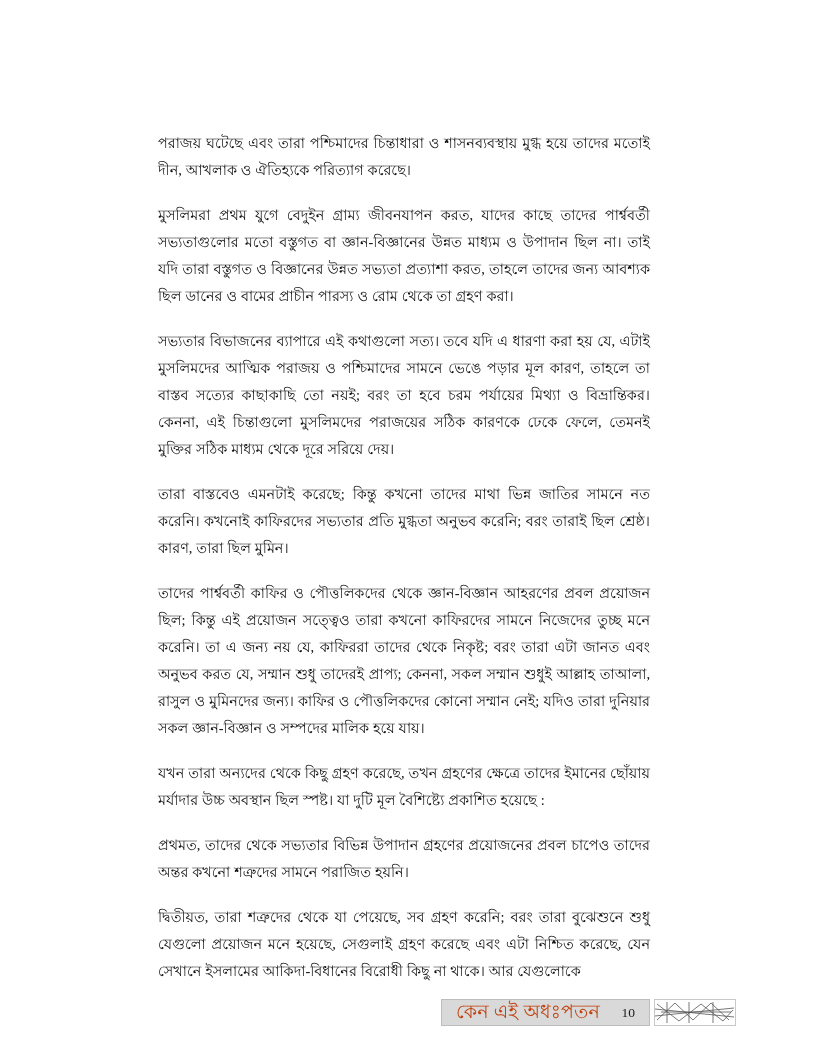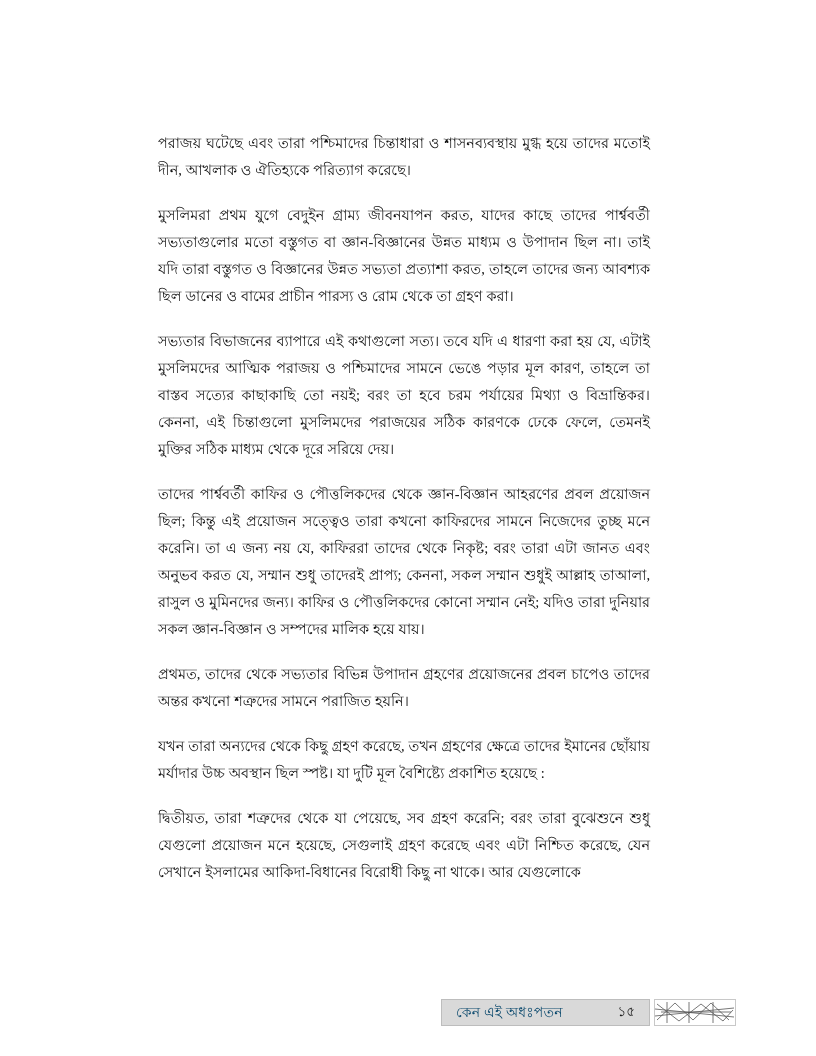--- a/index.html
+++ b/index.html
@@ -57,22 +57,22 @@
     height: 27px;
     background: #d9d9d9;
     border: 1px solid #bdbdbd;
     box-sizing: border-box;
     display: flex;
     align-items: center;
     justify-content: space-between;
     padding: 0 14px;
   }
   .footer-title {
-    font-size: 14px;
-    color: #0c4a6e;
+    font-size: 19px;
+    color: #c2410c;
     letter-spacing: 0.2px;
   }
   .footer-page {
     font-size: 13.5px;
     color: #1a1a1a;
   }
   .footer-orn {
     position: absolute;
     left: 213px;
     top: 0;
@@ -86,30 +86,31 @@
 </style>
 </head>
 <body>
 
 <div class="page">
 
   <div class="content">
     <p class="para">পরাজয় ঘটেছে এবং তারা পশ্চিমাদের চিন্তাধারা ও শাসনব্যবস্থায় মুগ্ধ হয়ে তাদের মতোই দীন, আখলাক ও ঐতিহ্যকে পরিত্যাগ করেছে।</p>
     <p class="para">মুসলিমরা প্রথম যুগে বেদুইন গ্রাম্য জীবনযাপন করত, যাদের কাছে তাদের পার্শ্ববর্তী সভ্যতাগুলোর মতো বস্তুগত বা জ্ঞান-বিজ্ঞানের উন্নত মাধ্যম ও উপাদান ছিল না। তাই যদি তারা বস্তুগত ও বিজ্ঞানের উন্নত সভ্যতা প্রত্যাশা করত, তাহলে তাদের জন্য আবশ্যক ছিল ডানের ও বামের প্রাচীন পারস্য ও রোম থেকে তা গ্রহণ করা।</p>
     <p class="para">সভ্যতার বিভাজনের ব্যাপারে এই কথাগুলো সত্য। তবে যদি এ ধারণা করা হয় যে, এটাই মুসলিমদের আত্মিক পরাজয় ও পশ্চিমাদের সামনে ভেঙে পড়ার মূল কারণ, তাহলে তা বাস্তব সত্যের কাছাকাছি তো নয়ই; বরং তা হবে চরম পর্যায়ের মিথ্যা ও বিভ্রান্তিকর। কেননা, এই চিন্তাগুলো মুসলিমদের পরাজয়ের সঠিক কারণকে ঢেকে ফেলে, তেমনই মুক্তির সঠিক মাধ্যম থেকে দূরে সরিয়ে দেয়।</p>
+    <p class="para">তারা বাস্তবেও এমনটাই করেছে; কিন্তু কখনো তাদের মাথা ভিন্ন জাতির সামনে নত করেনি। কখনোই কাফিরদের সভ্যতার প্রতি মুগ্ধতা অনুভব করেনি; বরং তারাই ছিল শ্রেষ্ঠ। কারণ, তারা ছিল মুমিন।</p>
     <p class="para">তাদের পার্শ্ববর্তী কাফির ও পৌত্তলিকদের থেকে জ্ঞান-বিজ্ঞান আহরণের প্রবল প্রয়োজন ছিল; কিন্তু এই প্রয়োজন সত্ত্বেও তারা কখনো কাফিরদের সামনে নিজেদের তুচ্ছ মনে করেনি। তা এ জন্য নয় যে, কাফিররা তাদের থেকে নিকৃষ্ট; বরং তারা এটা জানত এবং অনুভব করত যে, সম্মান শুধু তাদেরই প্রাপ্য; কেননা, সকল সম্মান শুধুই আল্লাহ তাআলা, রাসুল ও মুমিনদের জন্য। কাফির ও পৌত্তলিকদের কোনো সম্মান নেই; যদিও তারা দুনিয়ার সকল জ্ঞান-বিজ্ঞান ও সম্পদের মালিক হয়ে যায়।</p>
+    <p class="para">যখন তারা অন্যদের থেকে কিছু গ্রহণ করেছে, তখন গ্রহণের ক্ষেত্রে তাদের ইমানের ছোঁয়ায় মর্যাদার উচ্চ অবস্থান ছিল স্পষ্ট। যা দুটি মূল বৈশিষ্ট্যে প্রকাশিত হয়েছে :</p>
     <p class="para">প্রথমত, তাদের থেকে সভ্যতার বিভিন্ন উপাদান গ্রহণের প্রয়োজনের প্রবল চাপেও তাদের অন্তর কখনো শত্রুদের সামনে পরাজিত হয়নি।</p>
-    <p class="para">যখন তারা অন্যদের থেকে কিছু গ্রহণ করেছে, তখন গ্রহণের ক্ষেত্রে তাদের ইমানের ছোঁয়ায় মর্যাদার উচ্চ অবস্থান ছিল স্পষ্ট। যা দুটি মূল বৈশিষ্ট্যে প্রকাশিত হয়েছে :</p>
     <p class="para">দ্বিতীয়ত, তারা শত্রুদের থেকে যা পেয়েছে, সব গ্রহণ করেনি; বরং তারা বুঝেশুনে শুধু যেগুলো প্রয়োজন মনে হয়েছে, সেগুলাই গ্রহণ করেছে এবং এটা নিশ্চিত করেছে, যেন সেখানে ইসলামের আকিদা-বিধানের বিরোধী কিছু না থাকে। আর যেগুলোকে</p>
   </div>
 
   <div class="footer">
     <div class="footer-band">
       <span class="footer-title">কেন এই অধঃপতন</span>
-      <span class="footer-page">১৫</span>
+      <span class="footer-page">10</span>
     </div>
     <div class="footer-orn">
       <svg width="80" height="25" viewBox="0 0 80 25" xmlns="http://www.w3.org/2000/svg">
         <g stroke="#555" stroke-width="0.8" fill="none">
           <path d="M2,20 L20,3 L38,20 L56,3 L74,20"></path>
           <path d="M2,4 L24,21 L46,4 L68,21 L78,10"></path>
           <path d="M6,12 L30,12 L52,12 L76,12"></path>
           <path d="M12,2 L12,23"></path>
           <path d="M34,2 L34,23"></path>
           <path d="M58,2 L58,23"></path>

